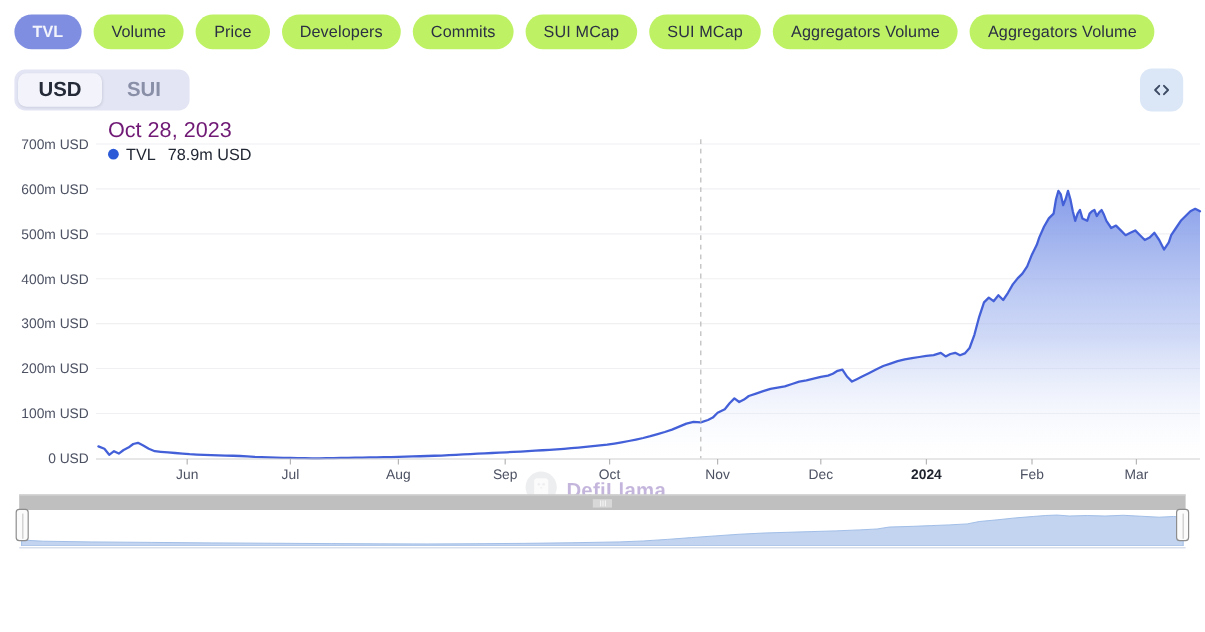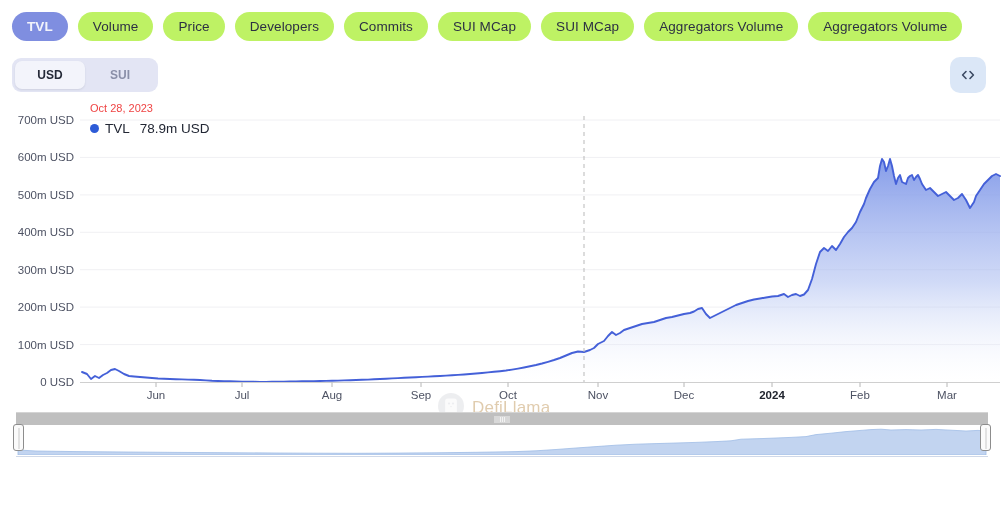--- a/index.html
+++ b/index.html
@@ -49,21 +49,21 @@
     position:absolute;left:0;top:0;
     display:flex;align-items:center;
     background:#e3e5f4;
     border-radius:9px;
     padding:3px;
     height:34px;box-sizing:border-box;
   }
   .ccy{
     display:flex;align-items:center;justify-content:center;
     height:28px;min-width:46px;padding:0 12px;
-    font-size:12px;font-weight:700;
+    font-size:17px;font-weight:700;
     border-radius:7px;
     color:#8a8fa8;
     cursor:pointer;user-select:none;
   }
   .ccy.active{
     background:#f3f4fb;
     color:#252a38;
     box-shadow:0 1px 2px rgba(30,35,60,.10);
   }
   .code-btn{
@@ -82,41 +82,41 @@
     margin-top:12px;
     width:1004px;height:300px;
   }
   .chart-svg{display:block;}
 
   .tooltip{
     position:absolute;left:90px;top:-4px;
     pointer-events:none;
   }
   .tt-date{
-    font-size:11px;color:#ef4444;line-height:17px;
+    font-size:18px;color:#701a75;line-height:17px;
     white-space:nowrap;
   }
   .tt-series{
     display:flex;align-items:center;gap:6px;
     font-size:13.5px;color:#222734;line-height:19px;
     margin-top:2px;white-space:nowrap;
   }
   .tt-dot{
     width:9px;height:9px;border-radius:50%;
     background:#2d5bd7;flex:0 0 auto;
   }
   .tt-name{margin-right:4px;}
 
   .watermark{
     position:absolute;left:437px;top:288px;
     display:flex;align-items:center;gap:7px;
     opacity:.32;pointer-events:none;
   }
   .wm-text{
-    font-size:17px;font-weight:400;color:#a16207;letter-spacing:.2px;
+    font-size:17px;font-weight:700;color:#4c1d95;letter-spacing:.2px;
   }
 
   
   .brush{
     position:relative;
     margin:8px 8px 0 8px;
     width:988px;height:48px;
   }
   .brush-bar{
     position:absolute;left:8px;top:0;

